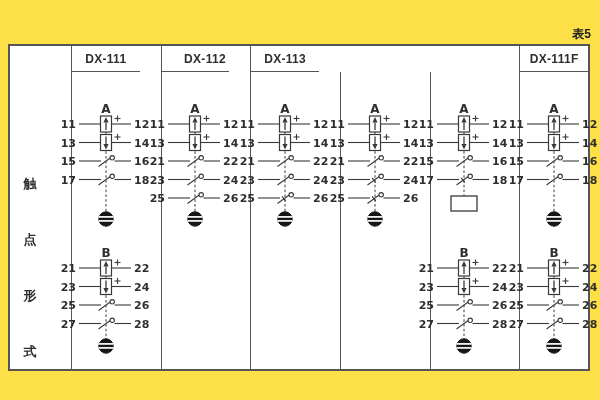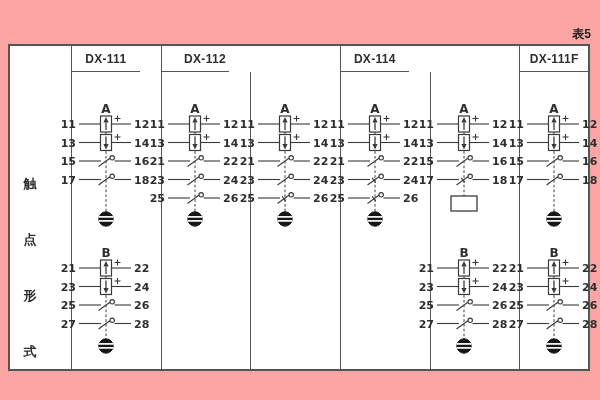--- a/index.html
+++ b/index.html
@@ -1,16 +1,16 @@
 <!DOCTYPE html>
 <html><head>
 <meta charset="utf-8">
 <style>
   html,body{margin:0;padding:0;background:#fff;}
-  .page{position:relative;width:600px;height:400px;background:#fca5a5;overflow:hidden;
+  .page{position:relative;width:600px;height:400px;background:#fde047;overflow:hidden;
         font-family:"Liberation Sans","DejaVu Sans",sans-serif;color:#2e2e2e;}
   .table-caption{position:absolute;top:26px;right:9px;font-size:12px;font-weight:700;color:#222;}
   .dtable{position:absolute;left:8px;top:44px;width:582px;height:327px;
           border:2px solid #555;box-sizing:border-box;background:#fff;
           display:grid;grid-template-columns:40px repeat(6,1fr);grid-template-rows:26px 1fr;}
   .hcell{border-bottom:1px solid #555;display:flex;align-items:center;justify-content:center;
          font-size:12px;font-weight:700;color:#2e2e2e;letter-spacing:.3px;}
   .cell{position:relative;}
   .bl{border-left:1px solid #555;margin-left:21px;}
   .rowlabel span{position:absolute;left:50%;transform:translateX(-50%);
@@ -180,20 +180,21 @@
             <circle cx="51.2" cy="98.8" r="2.2" fill="#fff" stroke="#3a3a3a" stroke-width="1.1"></circle>
             <line x1="53.5" y1="102" x2="70" y2="102" stroke="#3a3a3a" stroke-width="1.1"></line>
           </g>
           <g>
             <circle cx="45" cy="123" r="7.2" fill="#161616" stroke="#161616"></circle>
             <line x1="37.6" y1="120.9" x2="52.4" y2="120.9" stroke="#fff" stroke-width="1.7"></line>
             <line x1="37.6" y1="124.9" x2="52.4" y2="124.9" stroke="#fff" stroke-width="1.7"></line>
           </g>
         </svg>
       </div>
+      <div class="hcell bl" style="grid-area: 1 / 4;">DX-113</div>
       <div class="cell bl" style="grid-area: 2 / 4;">
         <svg width="90" height="136" viewBox="0 0 90 136" class="section" style="top: 24px;">
           <text x="45" y="17" text-anchor="middle" class="seclabel">A</text>
           <line x1="45" y1="36" x2="45" y2="115.8" stroke="#3a3a3a" stroke-width="1" stroke-dasharray="2.6 2.2"></line>
           <g>
             <text x="15" y="32" text-anchor="end">11</text>
             <text x="73" y="32" text-anchor="start">12</text>
             <line x1="18" y1="28" x2="39.5" y2="28" stroke="#3a3a3a" stroke-width="1.1"></line>
             <rect x="39.5" y="20" width="11" height="16" fill="#fff" stroke="#3a3a3a" stroke-width="1.2"></rect>
             <line x1="45" y1="34" x2="45" y2="26.5" stroke="#3a3a3a" stroke-width="1.3"></line>
@@ -238,21 +239,20 @@
             <circle cx="51.2" cy="98.8" r="2.2" fill="#fff" stroke="#3a3a3a" stroke-width="1.1"></circle>
             <line x1="53.5" y1="102" x2="70" y2="102" stroke="#3a3a3a" stroke-width="1.1"></line>
           </g>
           <g>
             <circle cx="45" cy="123" r="7.2" fill="#161616" stroke="#161616"></circle>
             <line x1="37.6" y1="120.9" x2="52.4" y2="120.9" stroke="#fff" stroke-width="1.7"></line>
             <line x1="37.6" y1="124.9" x2="52.4" y2="124.9" stroke="#fff" stroke-width="1.7"></line>
           </g>
         </svg>
       </div>
-      <div class="hcell bl" style="grid-area: 1 / 5;">DX-114</div>
       <div class="cell bl" style="grid-area: 2 / 5;">
         <svg width="90" height="136" viewBox="0 0 90 136" class="section" style="top: 24px;">
           <text x="45" y="17" text-anchor="middle" class="seclabel">A</text>
           <line x1="45" y1="36" x2="45" y2="115.8" stroke="#3a3a3a" stroke-width="1" stroke-dasharray="2.6 2.2"></line>
           <g>
             <text x="15" y="32" text-anchor="end">11</text>
             <text x="73" y="32" text-anchor="start">12</text>
             <line x1="18" y1="28" x2="39.5" y2="28" stroke="#3a3a3a" stroke-width="1.1"></line>
             <rect x="39.5" y="20" width="11" height="16" fill="#fff" stroke="#3a3a3a" stroke-width="1.2"></rect>
             <line x1="45" y1="34" x2="45" y2="26.5" stroke="#3a3a3a" stroke-width="1.3"></line>

